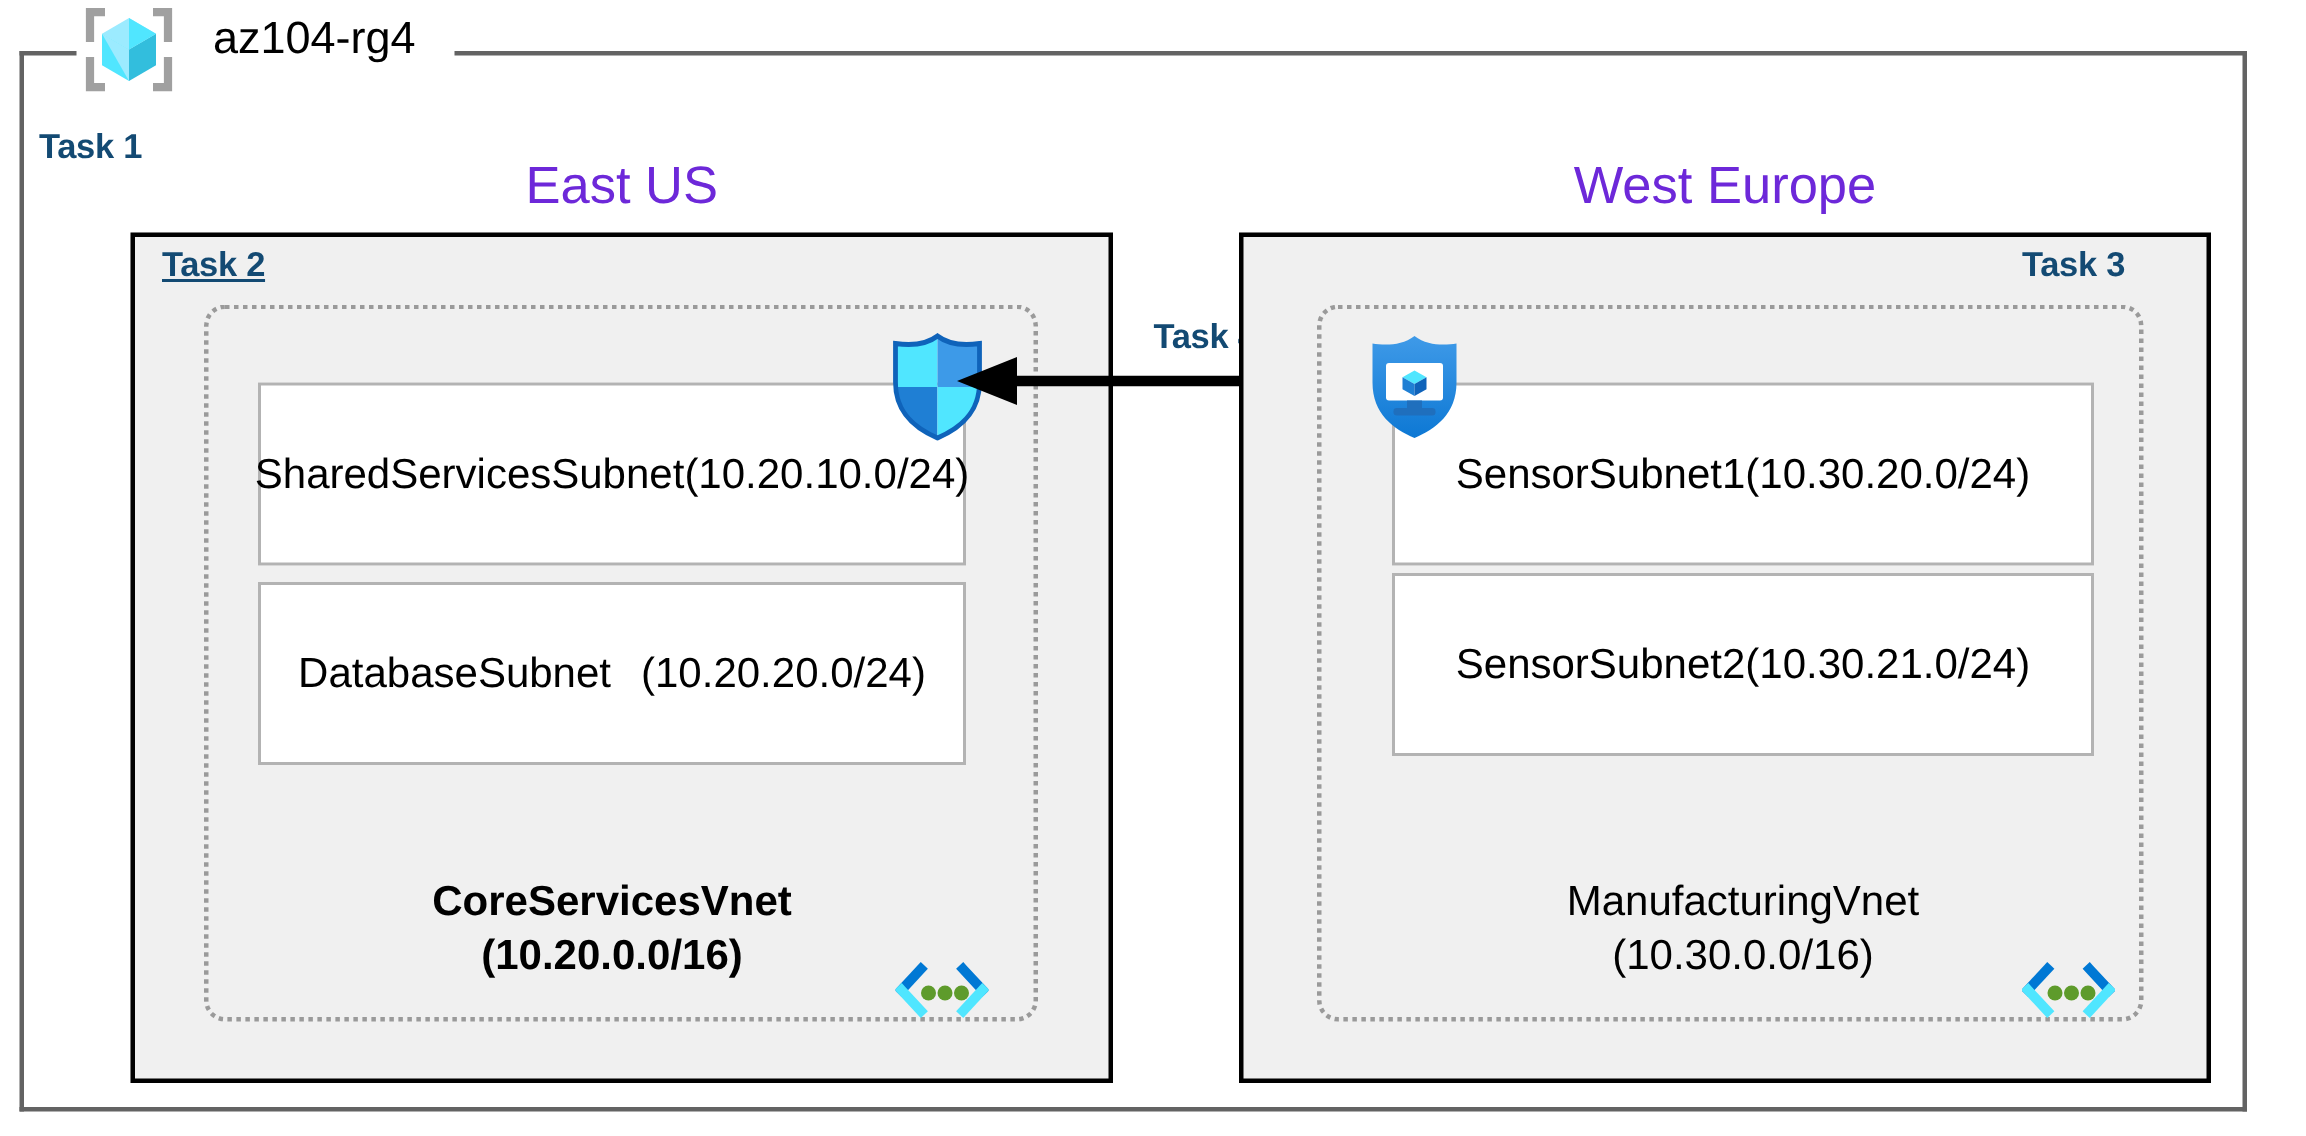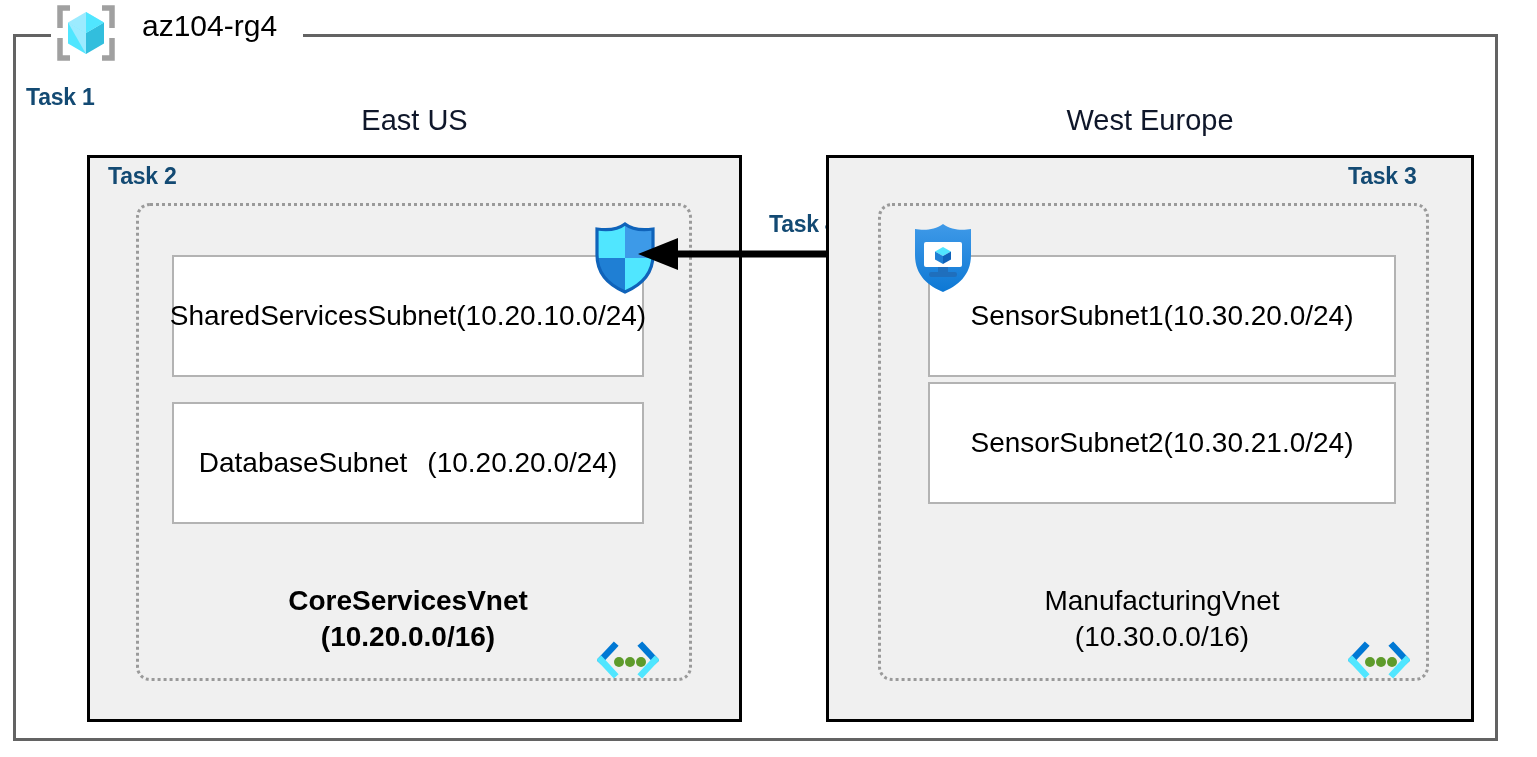--- a/index.html
+++ b/index.html
@@ -53,29 +53,29 @@
   
   .task-label {
     position: absolute;
     font-weight: bold;
     font-size: 23px;
     color: #134a73;
     white-space: nowrap;
     letter-spacing: -0.2px;
   }
   .task-1 { left: 26px;  top: 84px; }
-  .task-2 { left: 108px; top: 163px; }
+  .task-2 { left: 108px; top: 163px; text-decoration: underline; }
   .task-3 { left: 1348px; top: 163px; }
   .task-4 { left: 733px; top: 211px; margin-left: 36px; }
 
   
   .region-label {
     position: absolute;
-    font-size: 29px;
-    color: #0f172a;
+    font-size: 35px;
+    color: #6d28d9;
     text-align: center;
     white-space: nowrap;
   }
   .region-label-east { left: 87px;  top: 104px; width: 655px; }
   .region-label-west { left: 826px; top: 104px; width: 648px; }
 
   
   .region-box {
     position: absolute;
     background: #f0f0f0;
@@ -112,21 +112,21 @@
     justify-content: center;
     height: 122px;
   }
   .subnet-line {
     font-size: 28px;
     color: #000000;
     line-height: 1.28;
     white-space: nowrap;
   }
   .sn-left-1  { left: 172px; top: 255px; width: 472px; }
-  .sn-left-2  { left: 172px; top: 402px; width: 472px; gap: 20px; }
+  .sn-left-2  { left: 172px; top: 388px; width: 472px; gap: 20px; }
   .sn-right-1 { left: 928px; top: 255px; width: 468px; }
   .sn-right-2 { left: 928px; top: 382px; width: 468px; }
 
   
   .vnet-caption {
     position: absolute;
     text-align: center;
     font-size: 28px;
     color: #000000;
     line-height: 1.28;

